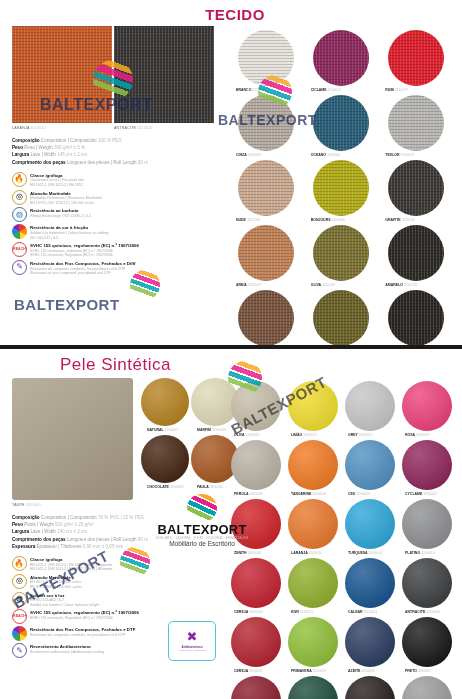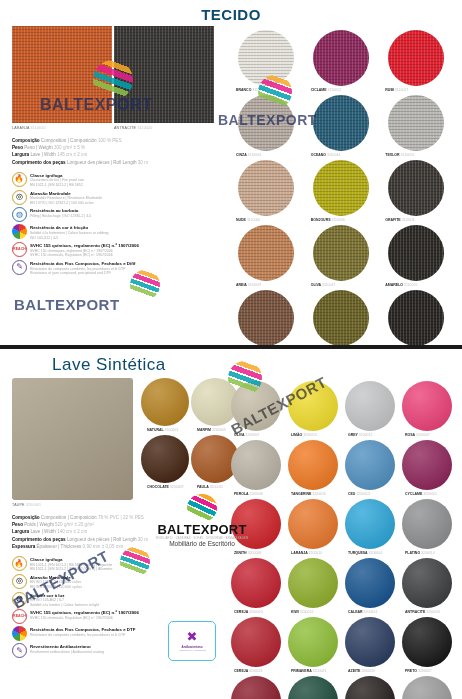--- a/index.html
+++ b/index.html
@@ -11,24 +11,25 @@
     position: relative;
   }
   .panel { position: relative; width: 462px; overflow: hidden; background: #fff; }
   #panel-fabric { height: 345px; }
   #divider { height: 4px; background: #1a1a1a; width: 100%; }
   #panel-leather { height: 350px; }
 
   .panel-title {
     text-align: center;
     font-size: 15px;
-    color: #0c4a6e;
+    color: #be185d;
     padding-top: 6px;
     padding-bottom: 3px;
     letter-spacing: .5px;
+    margin-left: 8px;
   }
   #title-leather { font-size: 17px; font-weight: 400; text-align: left; padding-left: 52px; }
 
   .panel-body { display: flex; width: 462px; }
   .left-col { width: 220px; padding: 0 8px 0 12px; position: relative; }
   .right-col { width: 242px; position: relative; padding: 2px 4px 0 4px; }
 
   
   .big-samples { display: flex; gap: 2px; }
   .big-sample { position: relative; }
@@ -308,21 +309,21 @@
     <div class="wm-globe" style="width:30px;height:30px;"></div>
   </div>
   <div class="wm" style="left:14px; top:296px;">
     <div class="wm-word" style="font-size:15px;">BALTEXPORT</div>
   </div>
 </section>
 
 <div id="divider"></div>
 
 <section class="panel" id="panel-leather">
-  <h1 class="panel-title" id="title-leather">Lave Sintética</h1>
+  <h1 class="panel-title" id="title-leather">Pele Sintética</h1>
 
   <div class="panel-body">
     <div class="left-col">
 
       <div style="display:flex; gap:8px;">
         <div>
           <div class="leather-sample" id="lmain" style="background: rgb(167, 156, 134);"></div>
           <div class="bs-label">
             <span>TAUPE</span>
             <span class="cap-code">3200001</span>

